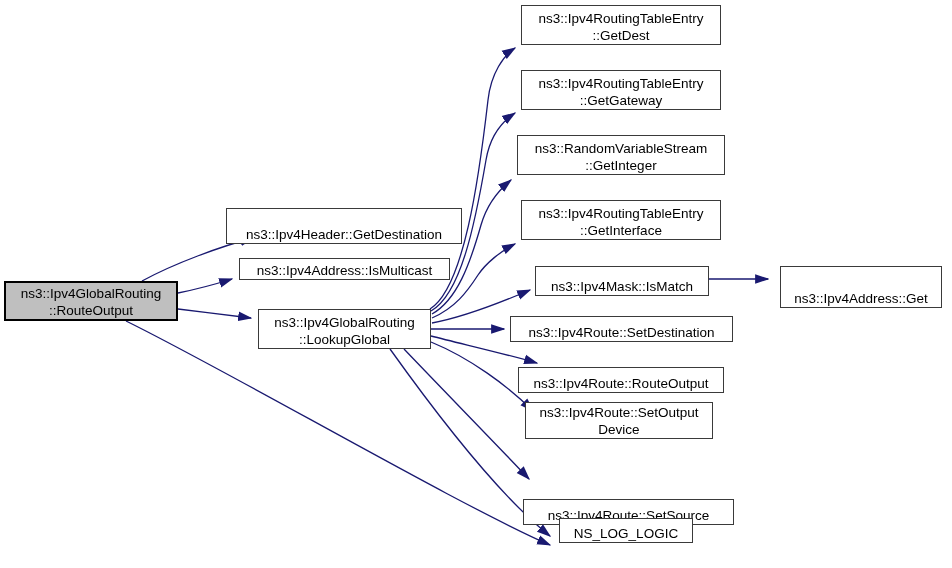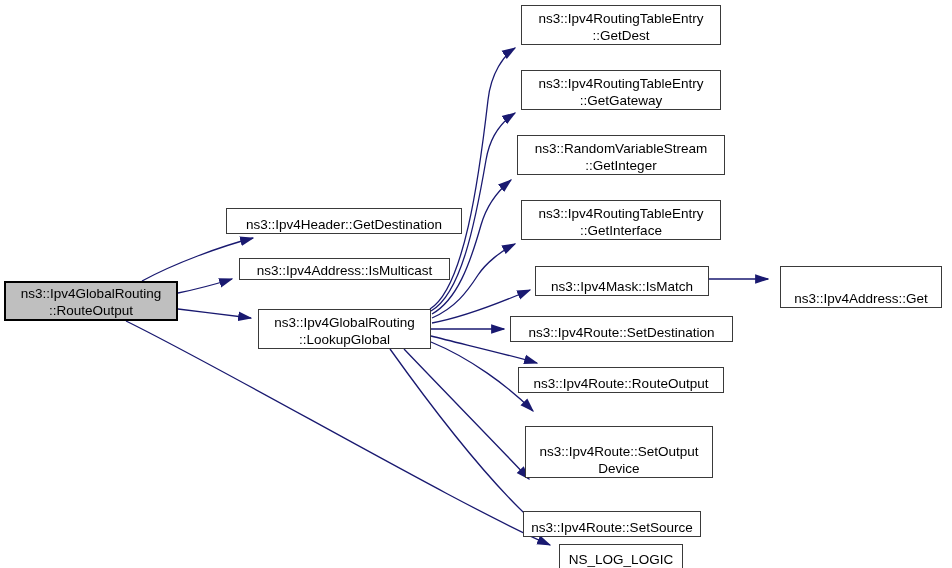--- a/index.html
+++ b/index.html
@@ -58,21 +58,21 @@
   <path class="edge" d="M404,349 C445,392 496,444 529,479" marker-end="url(#arrow)"></path>
   <path class="edge" d="M390,349 C435,412 496,493 550,536" marker-end="url(#arrow)"></path>
   <path class="edge" d="M709,279 L768,279" marker-end="url(#arrow)"></path>
 </svg>
 
 <div class="node highlight" style="left:4px;top:281px;width:174px;height:40px">
   <span>ns3::Ipv4GlobalRouting
 ::RouteOutput</span>
 </div>
 
-<div class="node" style="left:226px;top:208px;width:236px;height:26px">
+<div class="node" style="left:226px;top:208px;width:236px;height:36px">
   <span>ns3::Ipv4Header::GetDestination</span>
 </div>
 
 <div class="node" style="left:239px;top:258px;width:211px;height:22px">
   <span>ns3::Ipv4Address::IsMulticast</span>
 </div>
 
 <div class="node" style="left:258px;top:309px;width:173px;height:40px">
   <span>ns3::Ipv4GlobalRouting
 ::LookupGlobal</span>
@@ -107,24 +107,24 @@
 </div>
 
 <div class="node" style="left:510px;top:316px;width:223px;height:26px">
   <span>ns3::Ipv4Route::SetDestination</span>
 </div>
 
 <div class="node" style="left:518px;top:367px;width:206px;height:26px">
   <span>ns3::Ipv4Route::RouteOutput</span>
 </div>
 
-<div class="node" style="left:525px;top:426px;width:188px;height:52px">
+<div class="node" style="left:525px;top:402px;width:188px;height:37px">
   <span>ns3::Ipv4Route::SetOutput
 Device</span>
 </div>
 
-<div class="node" style="left:523px;top:511px;width:178px;height:26px">
+<div class="node" style="left:523px;top:499px;width:211px;height:26px">
   <span>ns3::Ipv4Route::SetSource</span>
 </div>
 
-<div class="node" style="left:559px;top:544px;width:124px;height:25px">
+<div class="node" style="left:559px;top:518px;width:134px;height:25px">
   <span>NS_LOG_LOGIC</span>
 </div>
 
 </body></html>

